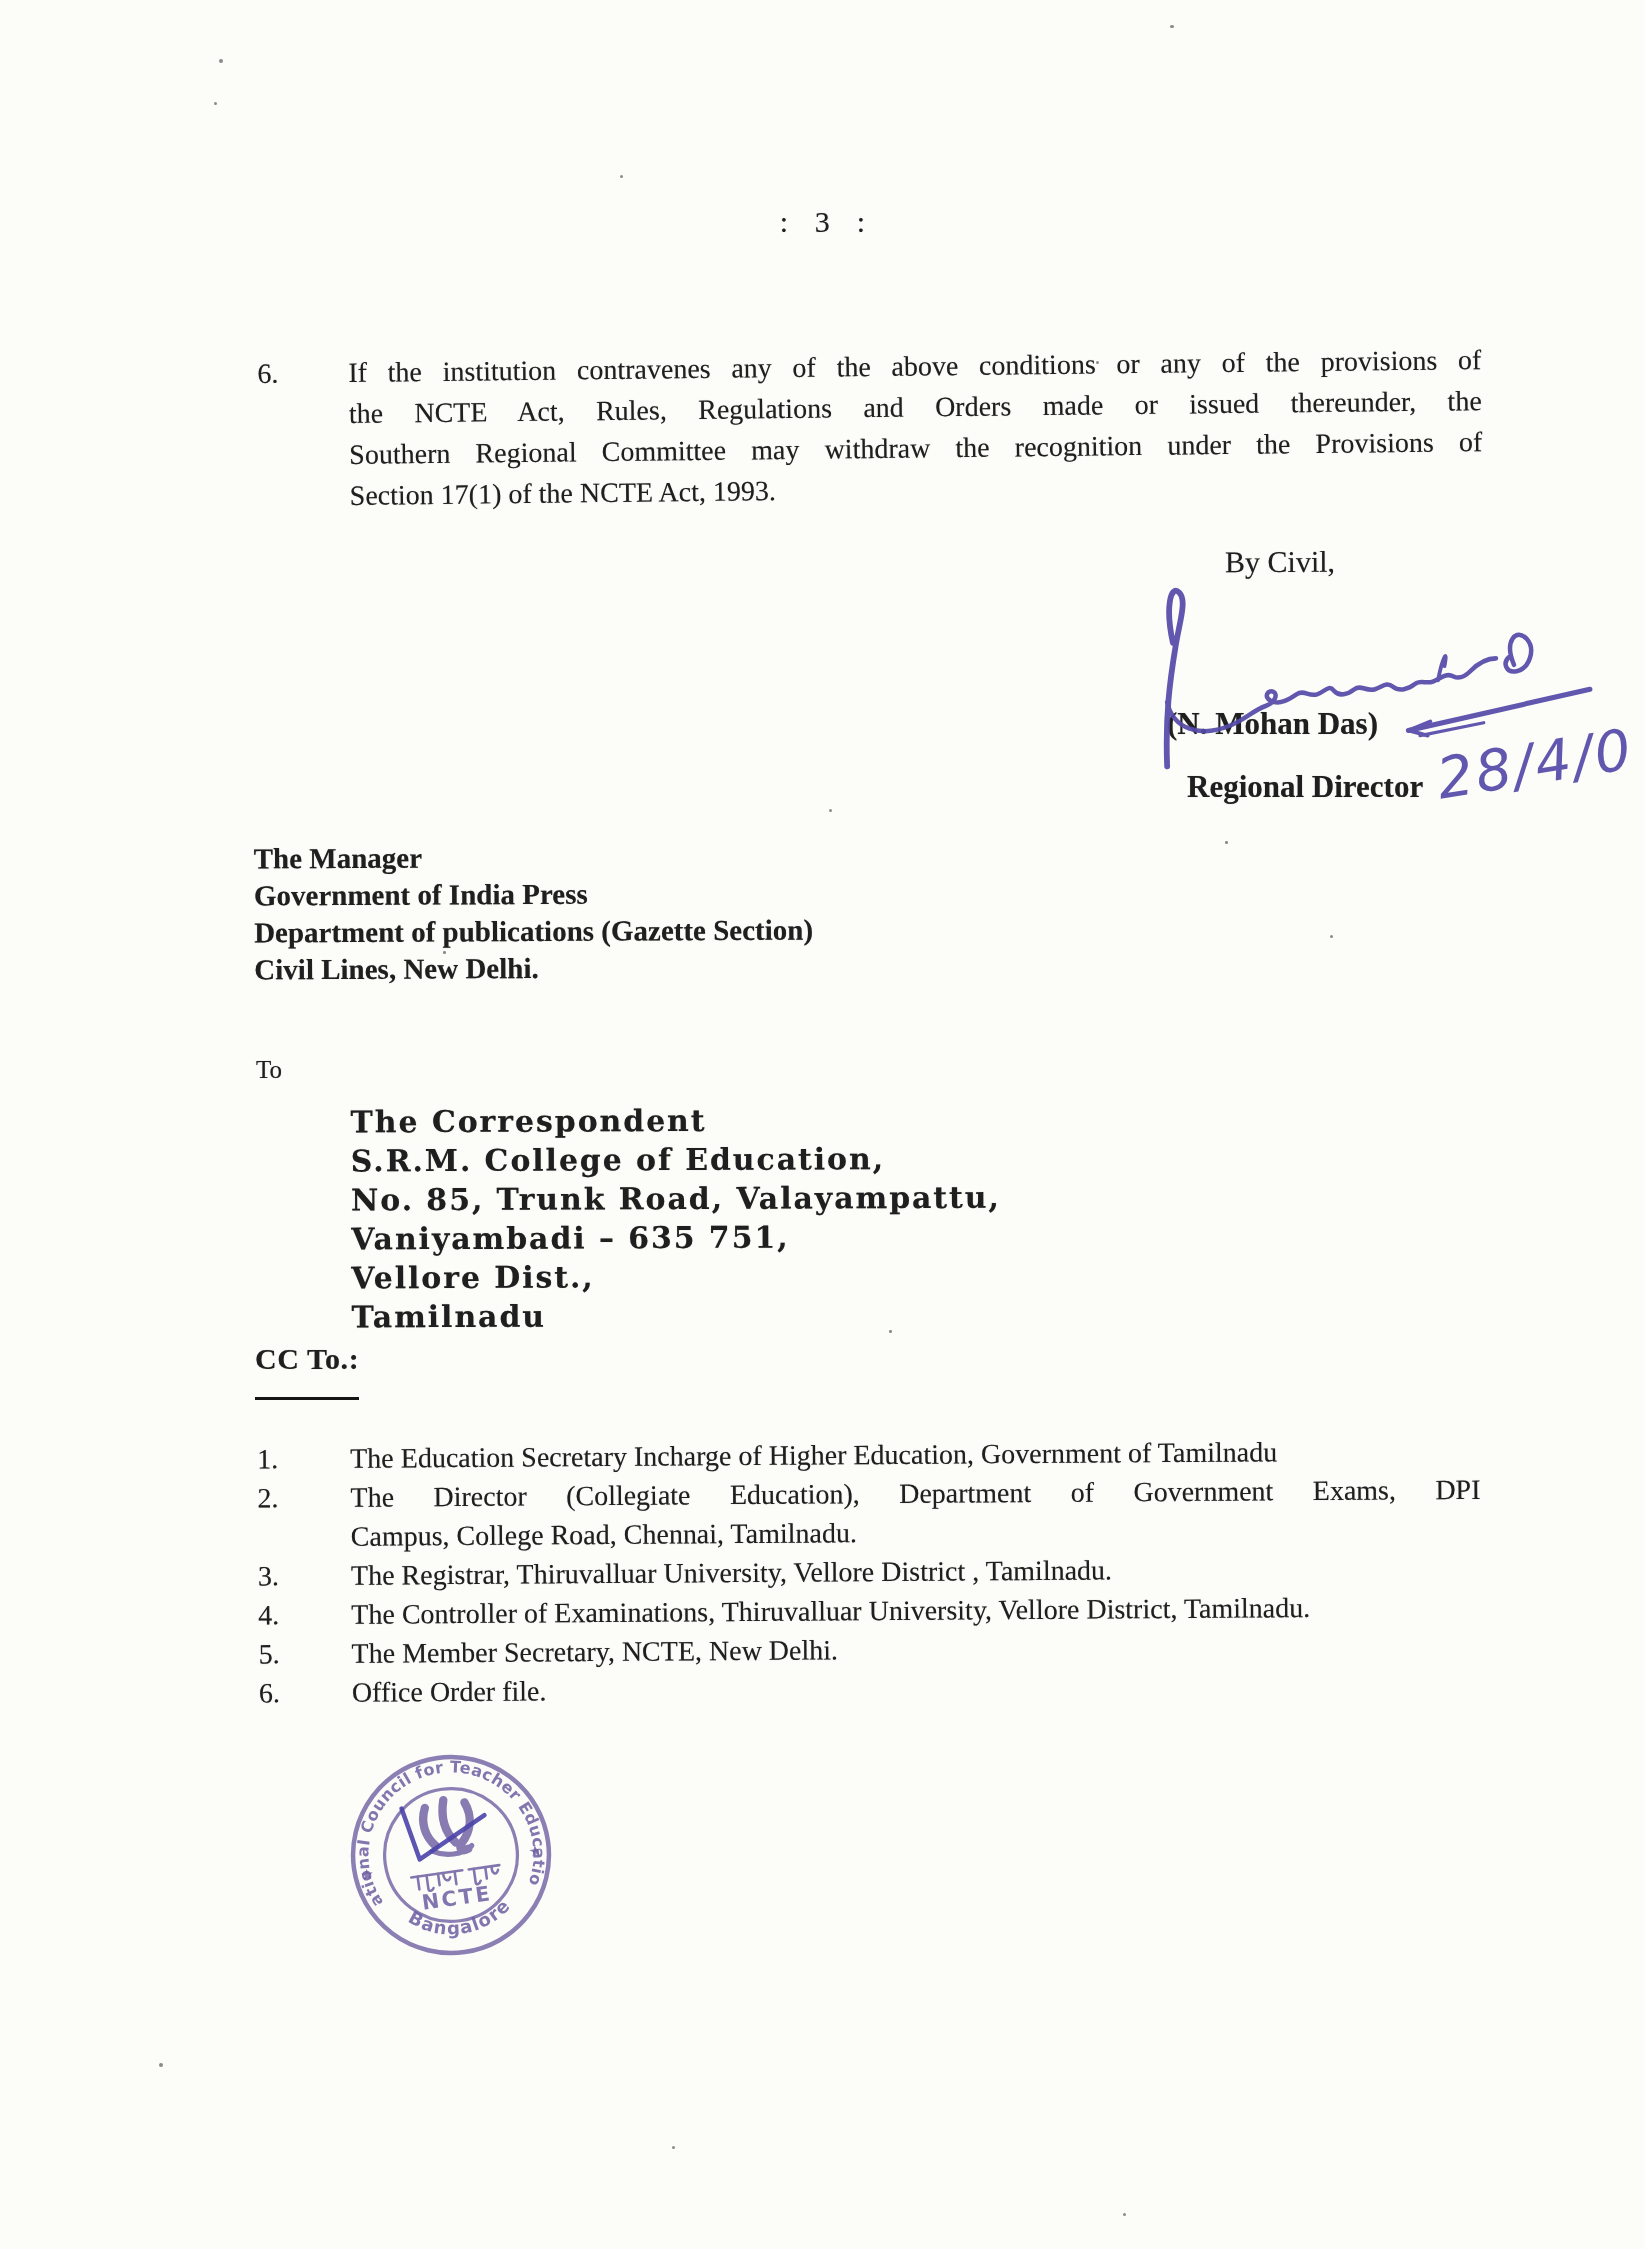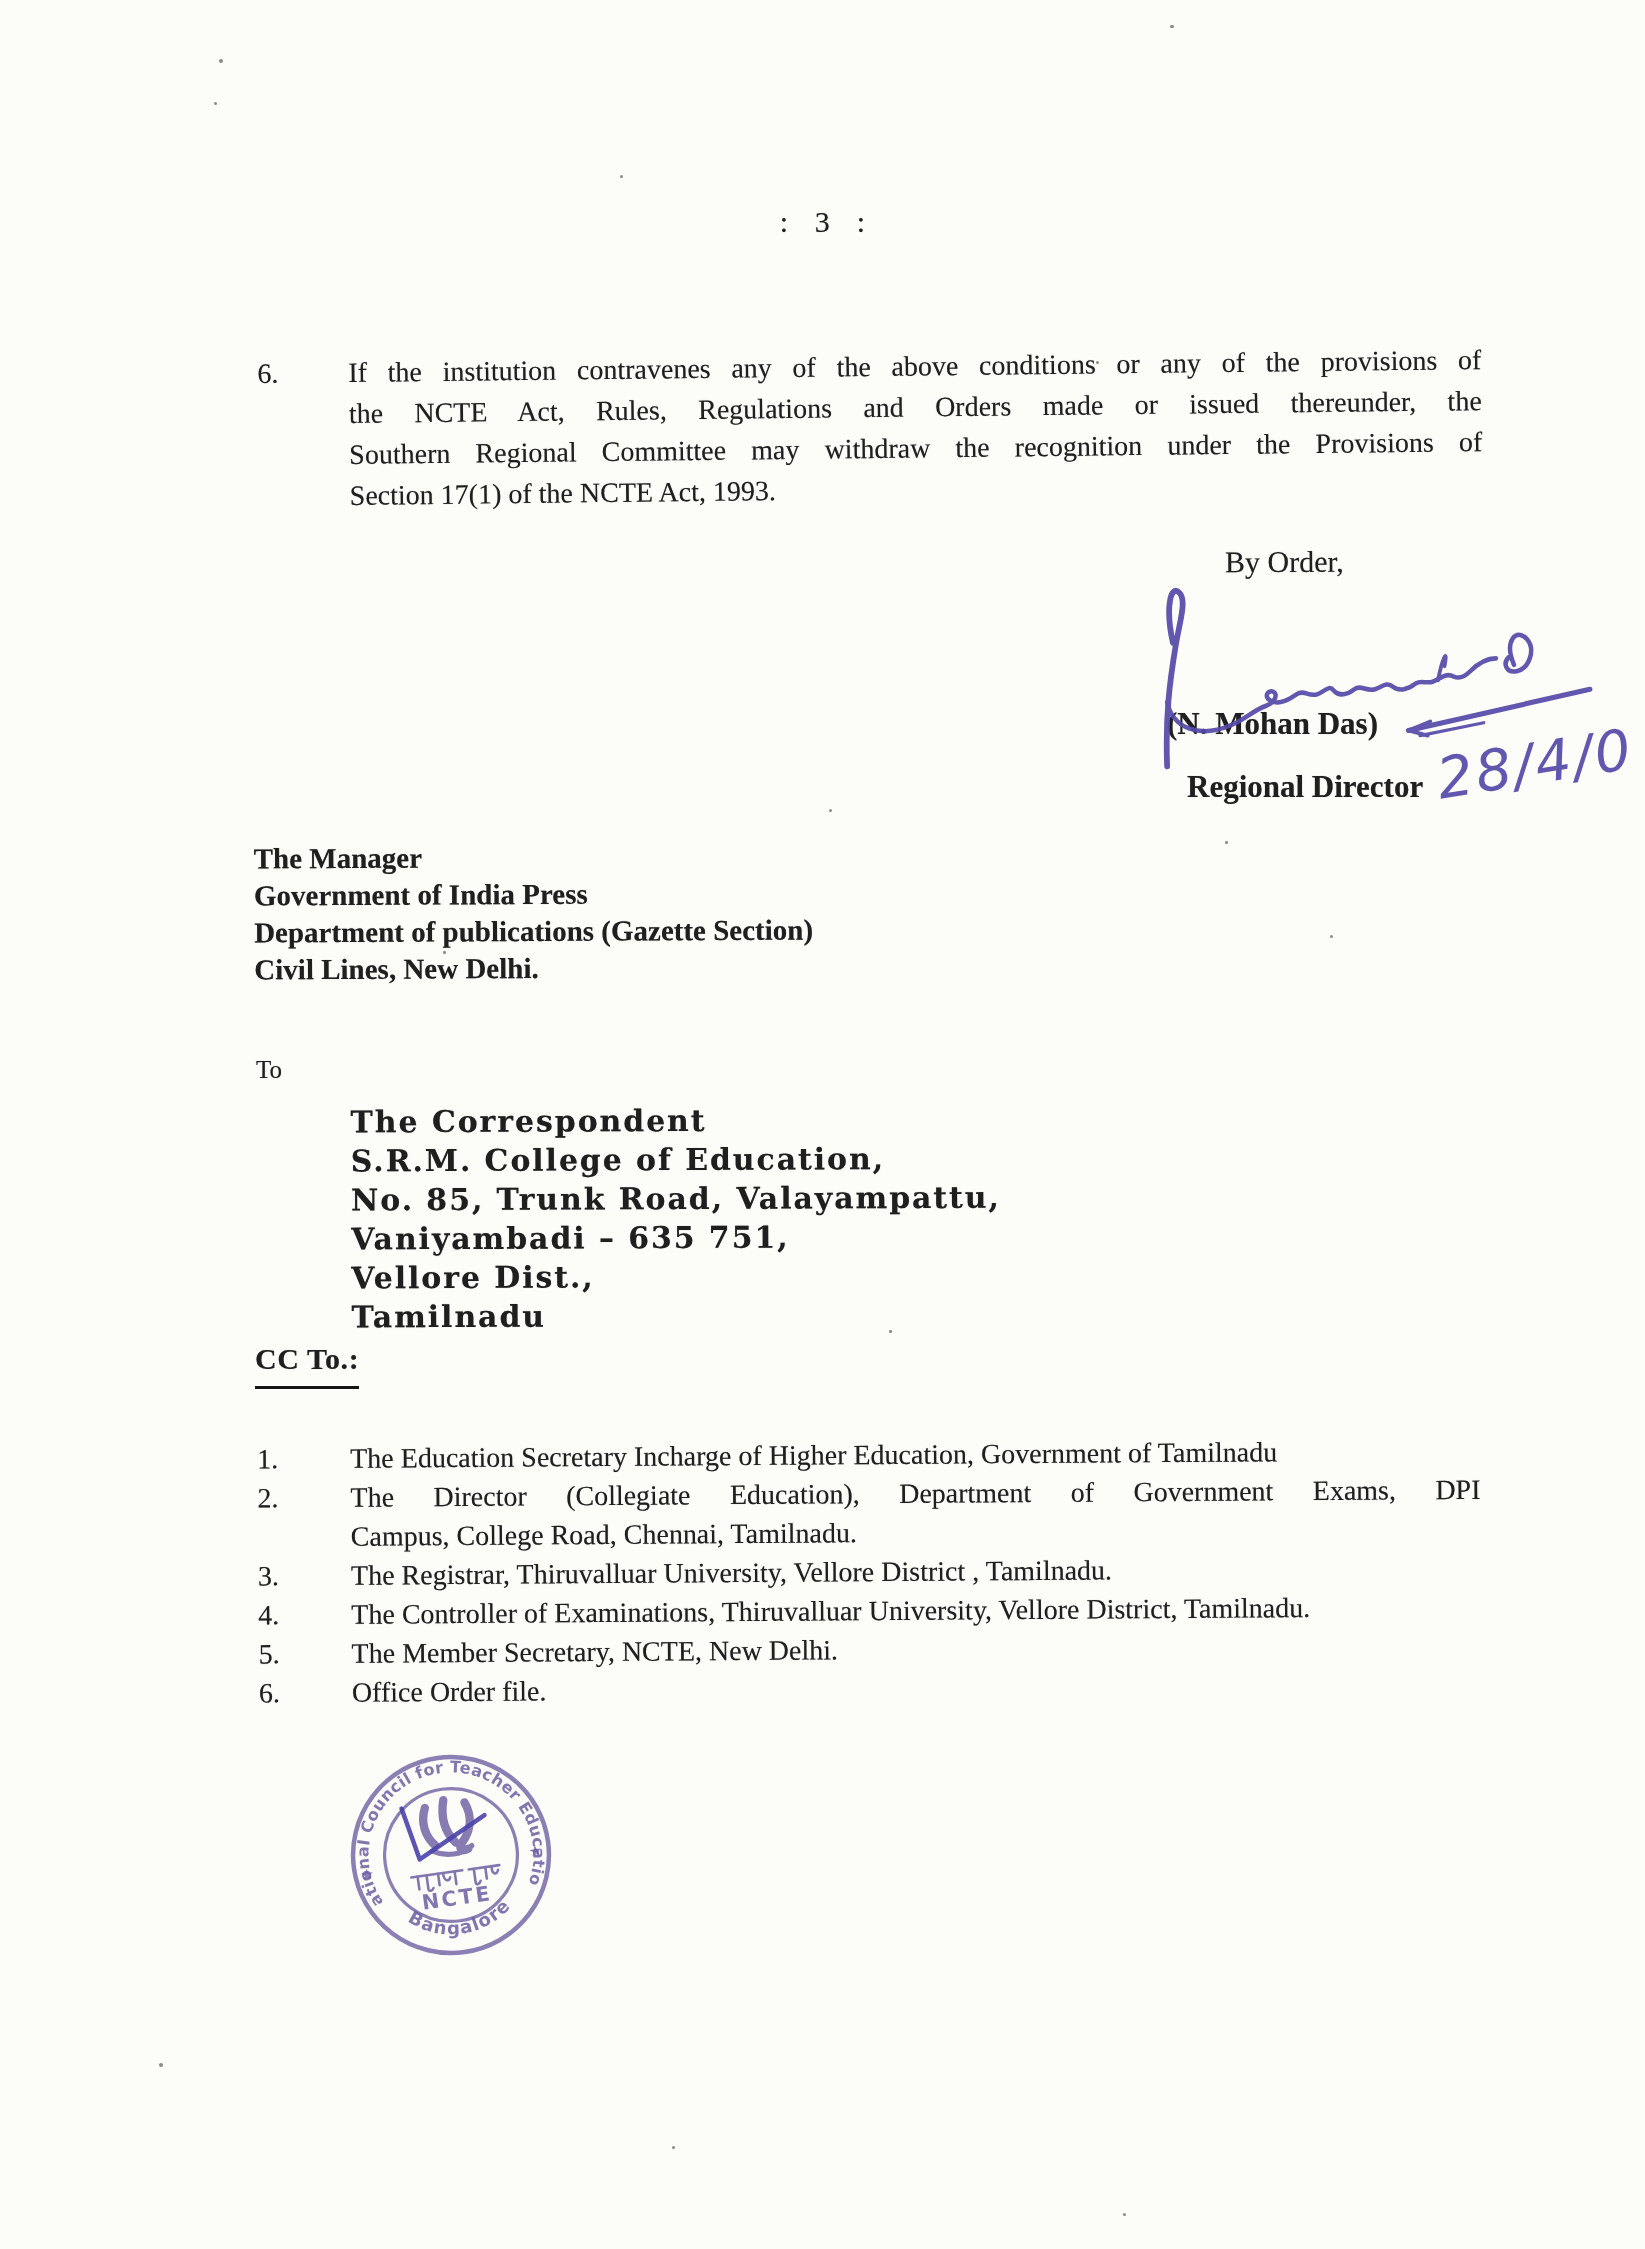--- a/index.html
+++ b/index.html
@@ -42,21 +42,21 @@
   .tolabel{ top:1056px;left:256px;font-size:25px; }
   .toblock{
     top:1101px;left:351px;
     font-family:"DejaVu Serif",serif;font-weight:bold;
     font-size:30px;line-height:39px;letter-spacing:1.9px;
     transform:rotate(-0.25deg);
   }
 
   .ccheading{
     top:1342px;left:255px;font-size:30px;font-weight:bold;letter-spacing:0.6px;
-    border-bottom:3.2px solid #161616;padding-bottom:10px;
+    border-bottom:3.2px solid #161616;padding-bottom:21px;
   }
   .cclist{
     top:1435px;left:258px;width:1262px;
     font-size:28px;line-height:39px;
     transform:rotate(-0.4deg);
   }
   .ccrow{ display:flex; }
   .ccrow .num{ width:93px;flex:none; }
   .cctext{ width:1166px;flex:none; }
   .ccrow.narrow .cctext{ width:1130px; }
@@ -80,21 +80,21 @@
   <div class="abs para6 typed">
     <div class="num">6.</div>
     <div class="lines">
       <div class="jline">If the institution contravenes any of the above conditions or any of the provisions of</div>
       <div class="jline">the NCTE Act, Rules, Regulations and Orders made or issued thereunder, the</div>
       <div class="jline">Southern Regional Committee may withdraw the recognition under the Provisions of</div>
       <div class="lastline">Section 17(1) of the NCTE Act, 1993.</div>
     </div>
   </div>
 
-  <div class="abs byorder typed">By Order,</div>
+  <div class="abs byorder typed">By Civil,</div>
 
   <div class="abs signame typed">(N. Mohan Das)</div>
   <div class="abs sigtitle typed">Regional Director</div>
 
   <div class="abs manager typed">
     <div>The Manager</div>
     <div>Government of India Press</div>
     <div>Department of publications (Gazette Section)</div>
     <div>Civil Lines, New Delhi.</div>
   </div>

